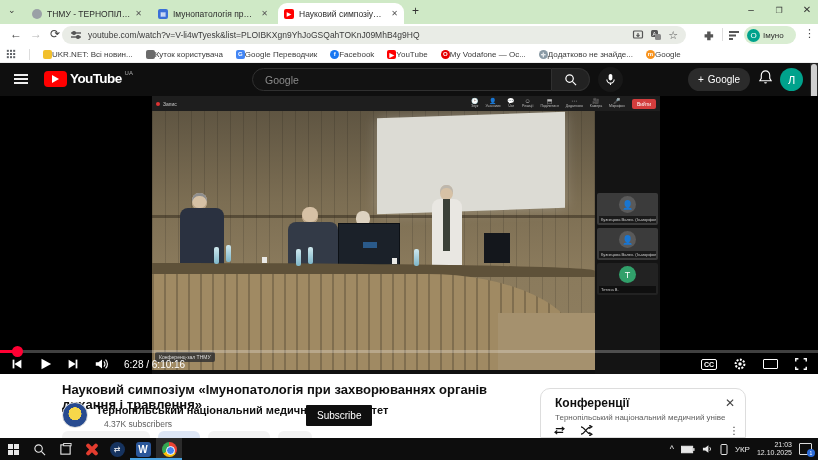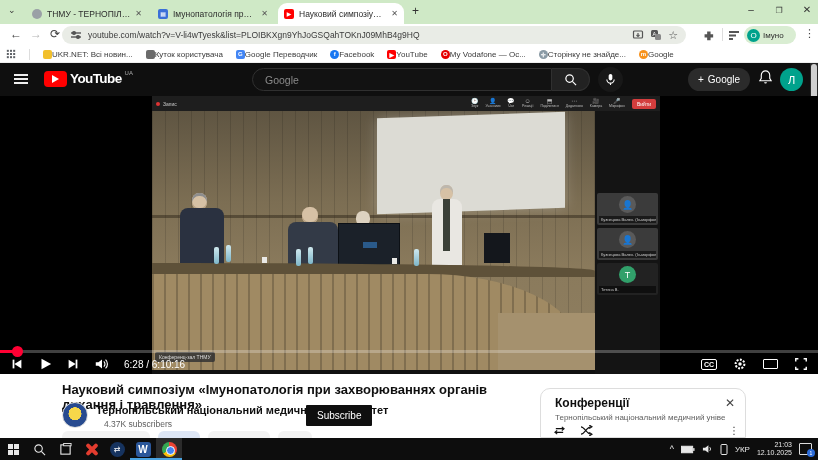--- a/index.html
+++ b/index.html
@@ -248,21 +248,21 @@
     <div class="bm">
         <span class="bm-ic" style="background:#f00;">▶</span>
         <span>YouTube</span>
       </div>
     <div class="bm">
         <span class="bm-ic" style="background:#e60000;border-radius:50%;">O</span>
         <span>My Vodafone — Ос...</span>
       </div>
     <div class="bm">
         <span class="bm-ic" style="background:#8a9aa5;border-radius:50%;">✛</span>
-        <span>Сторінку не знайде...</span>
+        <span>Додатково не знайде...</span>
       </div>
     <div class="bm">
         <span class="bm-ic" style="background:#f7931e;border-radius:50%;">m</span>
         <span>Google</span>
       </div>
   </div>
 
   <div id="yt-header" class="abs">
     <div id="hamburger" class="abs"></div>
     <div id="yt-logo" class="abs">

